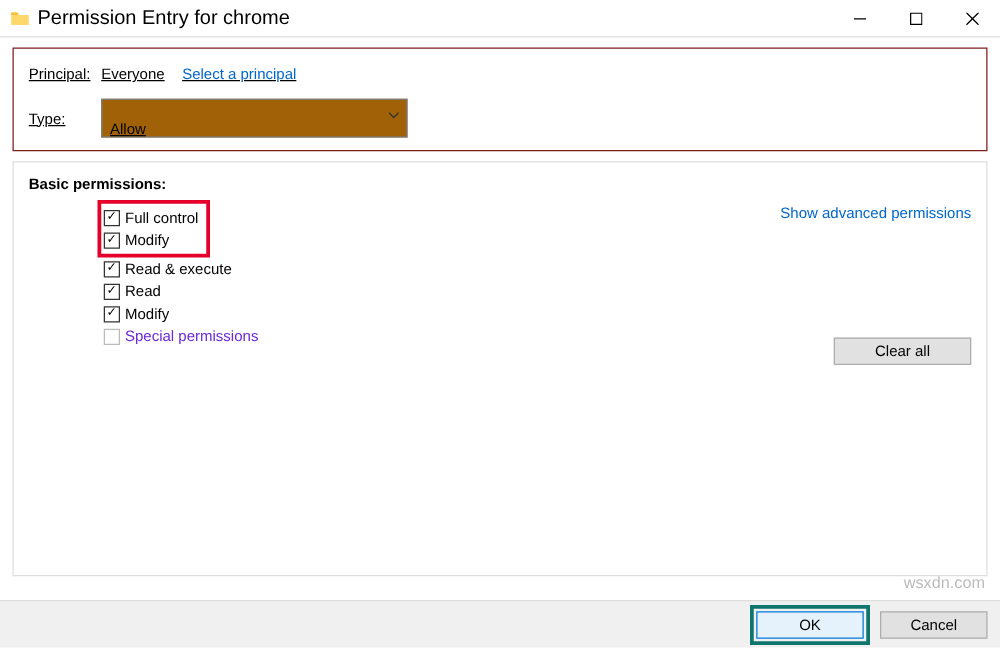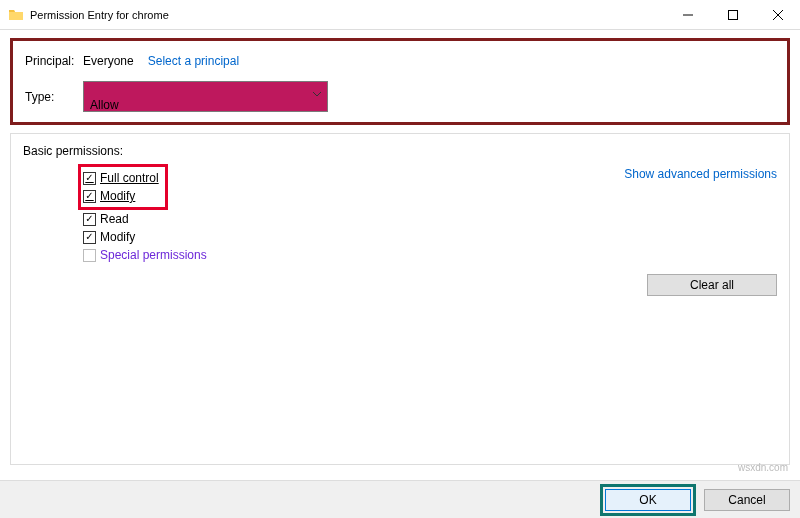--- a/index.html
+++ b/index.html
@@ -1,46 +1,46 @@
 <!DOCTYPE html>
 <html><head>
   <meta charset="utf-8">
   <style>
     * { box-sizing: border-box; font-family: 'Segoe UI', Tahoma, sans-serif; }
     body { margin: 0; background: #fff; width: 800px; height: 518px; overflow: hidden; font-size: 12px; color: #000; }
     .titlebar { height: 30px; display: flex; align-items: center; border-bottom: 1px solid #ddd; }
     .titlebar-icon { width: 16px; height: 16px; margin: 0 6px 0 8px; }
-    .titlebar-title { flex: 1; font-size: 11px; }
+    .titlebar-title { flex: 1; font-size: 16px; }
     .titlebar-controls { display: flex; }
     .titlebar-btn { width: 45px; height: 29px; display: flex; align-items: center; justify-content: center; }
     .titlebar-btn svg { width: 10px; height: 10px; }
     .content { padding: 8px 10px; }
-    .panel { border: 3px solid #7f1d1d; padding: 10px 12px; margin-bottom: 8px; background: #fff; }
+    .panel { border: 1px solid #7f1d1d; padding: 10px 12px; margin-bottom: 8px; background: #fff; text-decoration: underline; }
     .row { display: flex; align-items: center; margin-bottom: 10px; min-height: 20px; }
     .row-label { width: 58px; color: #000; }
     .row-value { margin-right: 14px; }
     .link { color: #0066cc; cursor: pointer; }
-    .select { width: 245px; height: 31px; border: 1px solid #7a7a7a; background: #be185d; padding: 16px 20px 0 6px; display: flex; align-items: center; position: relative; }
+    .select { width: 245px; height: 31px; border: 1px solid #7a7a7a; background: #a16207; padding: 16px 20px 0 6px; display: flex; align-items: center; position: relative; }
     .select-arrow { position: absolute; right: 6px; top: 5px; }
     .panel2 { border: 1px solid #ddd; padding: 10px 12px; height: 332px; position: relative; background: #fff; }
-    .basic-label { margin-bottom: 6px; }
+    .basic-label { margin-bottom: 6px; font-weight: bold; }
     .advanced-link { position: absolute; right: 12px; top: 10px; color: #0066cc; cursor: pointer; margin-top: 23px; }
     .perm-list { margin-left: 60px; margin-top: 2px; }
     .perm-item { display: flex; align-items: center; height: 18px; }
     .checkbox { width: 13px; height: 13px; border: 1px solid #333; margin-right: 4px; display: flex; align-items: center; justify-content: center; background: #fff; }
     .checkbox.checked::after { content: '✓'; font-size: 10px; line-height: 10px; color: #000; }
     .checkbox.disabled { border-color: #bbb; }
     .perm-disabled { color: #6d28d9; }
-    .highlight-box { border: 3px solid #e4002b; padding: 2px 6px 2px 2px; display: inline-flex; text-decoration: underline; }
-    .clear-btn { position: absolute; right: 12px; top: 140px; width: 130px; height: 22px; border: 1px solid #adadad; background: #e1e1e1; display: flex; align-items: center; justify-content: center; }
+    .highlight-box { border: 3px solid #e4002b; padding: 2px 6px 2px 2px; display: inline-flex; }
+    .clear-btn { position: absolute; right: 12px; top: 140px; width: 110px; height: 22px; border: 1px solid #adadad; background: #e1e1e1; display: flex; align-items: center; justify-content: center; }
     .footer { position: absolute; bottom: 0; left: 0; right: 0; height: 38px; border-top: 1px solid #ddd; background: #f0f0f0; display: flex; align-items: center; justify-content: flex-end; padding-right: 10px; gap: 8px; }
     .footer-btn { width: 86px; height: 22px; border: 1px solid #adadad; background: #e1e1e1; display: flex; align-items: center; justify-content: center; }
     .footer-ok-wrap { border: 3px solid #0f766e; padding: 2px; }
     .footer-ok-wrap .footer-btn { border: 1px solid #0078d7; background: #e5f1fb; }
-    .watermark { position: absolute; right: 12px; bottom: 45px; color: #bbb; font-size: 10px; }
+    .watermark { position: absolute; right: 12px; bottom: 45px; color: #bbb; font-size: 13px; }
   </style>
 </head>
 <body>
 
 <div class="titlebar">
   <span class="titlebar-icon">
     <svg viewBox="0 0 16 16">
         <path fill="#ffd86b" d="M1 3h5l1 2h8v8H1z"></path>
         <path fill="#f5c140" d="M1 3h5l1 2H1z"></path>
       </svg>
@@ -95,20 +95,24 @@
           <span class="checkbox checked"></span>
           <span>Full control</span>
         </div>
         <div class="perm-item">
           <span class="checkbox checked"></span>
           <span>Modify</span>
         </div>
       </div>
       <div class="perm-item">
         <span class="checkbox checked"></span>
+        <span>Read &amp; execute</span>
+      </div>
+      <div class="perm-item">
+        <span class="checkbox checked"></span>
         <span>Read</span>
       </div>
       <div class="perm-item">
         <span class="checkbox checked"></span>
         <span>Modify</span>
       </div>
       <div class="perm-item">
         <span class="checkbox disabled"></span>
         <span class="perm-disabled">Special permissions</span>
       </div>

